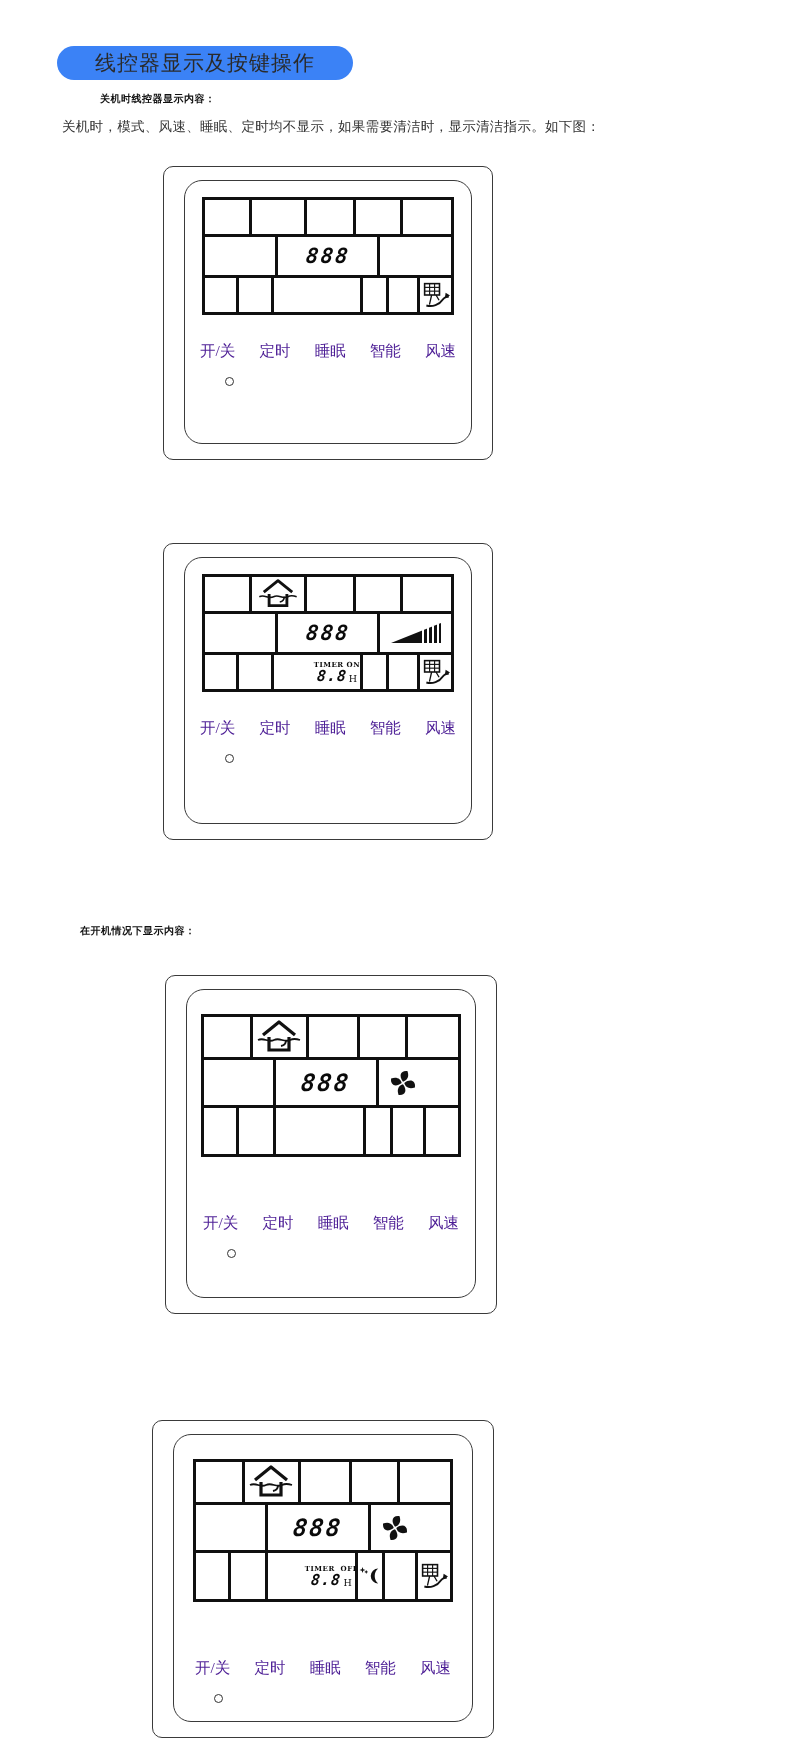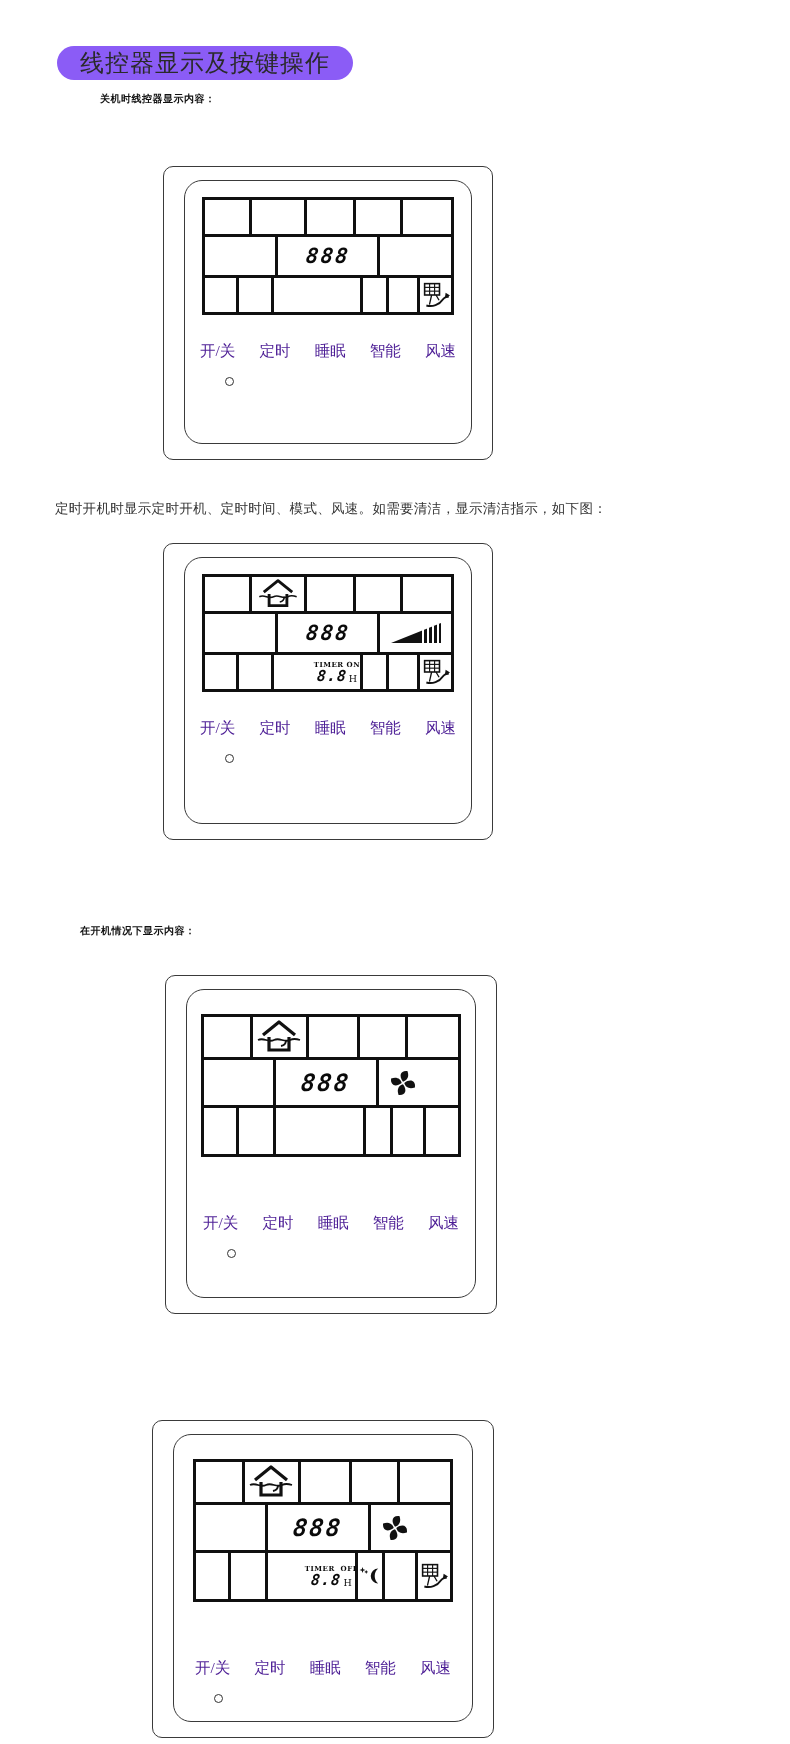--- a/index.html
+++ b/index.html
@@ -1,22 +1,22 @@
 <!DOCTYPE html>
 <html><head>
 <meta charset="utf-8">
 <style>
   html,body{margin:0;padding:0;background:#fff;}
   .page{position:relative;width:790px;height:1744px;background:#fff;overflow:hidden;
         font-family:"Liberation Sans","DejaVu Sans",sans-serif;color:#222;}
 
   
   .title-pill{position:absolute;left:57px;top:46px;width:296px;height:34px;
-      background:#8b5cf6;border-radius:18px;display:flex;align-items:center;justify-content:center;
-      font-size:24px;letter-spacing:1px;color:#2a2a2a;text-align:right;}
+      background:#3b82f6;border-radius:18px;display:flex;align-items:center;justify-content:center;
+      font-size:21px;letter-spacing:1px;color:#2a2a2a;text-align:right;}
   .heading{position:absolute;font-size:10px;font-weight:bold;color:#111;letter-spacing:.5px;}
   .body-text{position:absolute;font-size:13.5px;color:#333;letter-spacing:.3px;line-height:26px;}
   #p-off-heading{left:100px;top:92px;}
   #p-off-body{left:62px;top:114px;}
   #p-timer-on-body{left:55px;top:496px;}
   #p-on-heading{left:80px;top:884px;margin-top:40px;}
   #p-on-body{left:48px;top:910px;}
   #p-timer-off-body{left:24px;top:1328px;width:752px;text-indent:2em;}
 
   
@@ -75,20 +75,21 @@
 </head>
 <body>
 
 <div class="page">
 
   <div class="title-pill">
     <span>线控器显示及按键操作</span>
   </div>
 
   <div class="heading" id="p-off-heading">关机时线控器显示内容：</div>
+  <div class="body-text" id="p-off-body">关机时，模式、风速、睡眠、定时均不显示，如果需要清洁时，显示清洁指示。如下图：</div>
 
   <div class="panel size-s" id="panel-1">
     <div class="panel-inner">
       <div class="lcd">
         <div class="lcd-row r1">
           <div class="cell"></div>
           <div class="cell"></div>
           <div class="cell"></div>
           <div class="cell"></div>
           <div class="cell"></div>
@@ -126,21 +127,20 @@
         <span>开/关</span>
         <span>定时</span>
         <span>睡眠</span>
         <span>智能</span>
         <span>风速</span>
       </div>
       <div class="led-dot"></div>
     </div>
   </div>
 
-  <div class="body-text" id="p-timer-on-body">定时开机时显示定时开机、定时时间、模式、风速。如需要清洁，显示清洁指示，如下图：</div>
 
   <div class="panel size-s" id="panel-2">
     <div class="panel-inner">
       <div class="lcd">
         <div class="lcd-row r1">
           <div class="cell"></div>
           <div class="cell">
             <svg width="44" height="32" viewBox="0 0 44 36">
               <path d="M6 16 L22 3 L38 16" stroke="#111" stroke-width="3.2" fill="none" stroke-linejoin="round"></path>
               <path d="M12 18 L12 31 L32 31 L32 18" stroke="#111" stroke-width="3.2" fill="none"></path>

